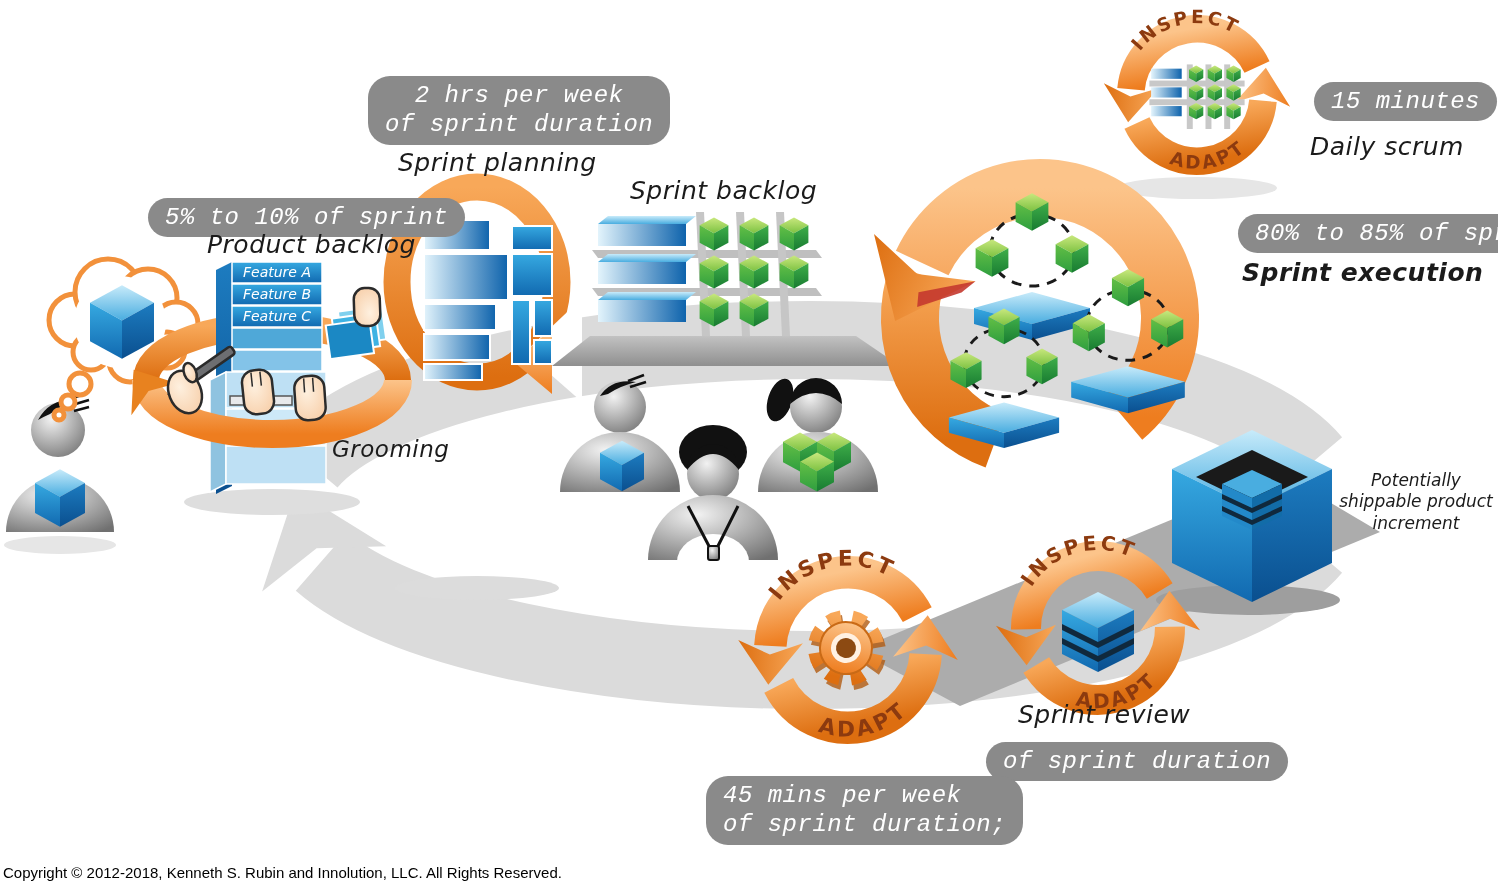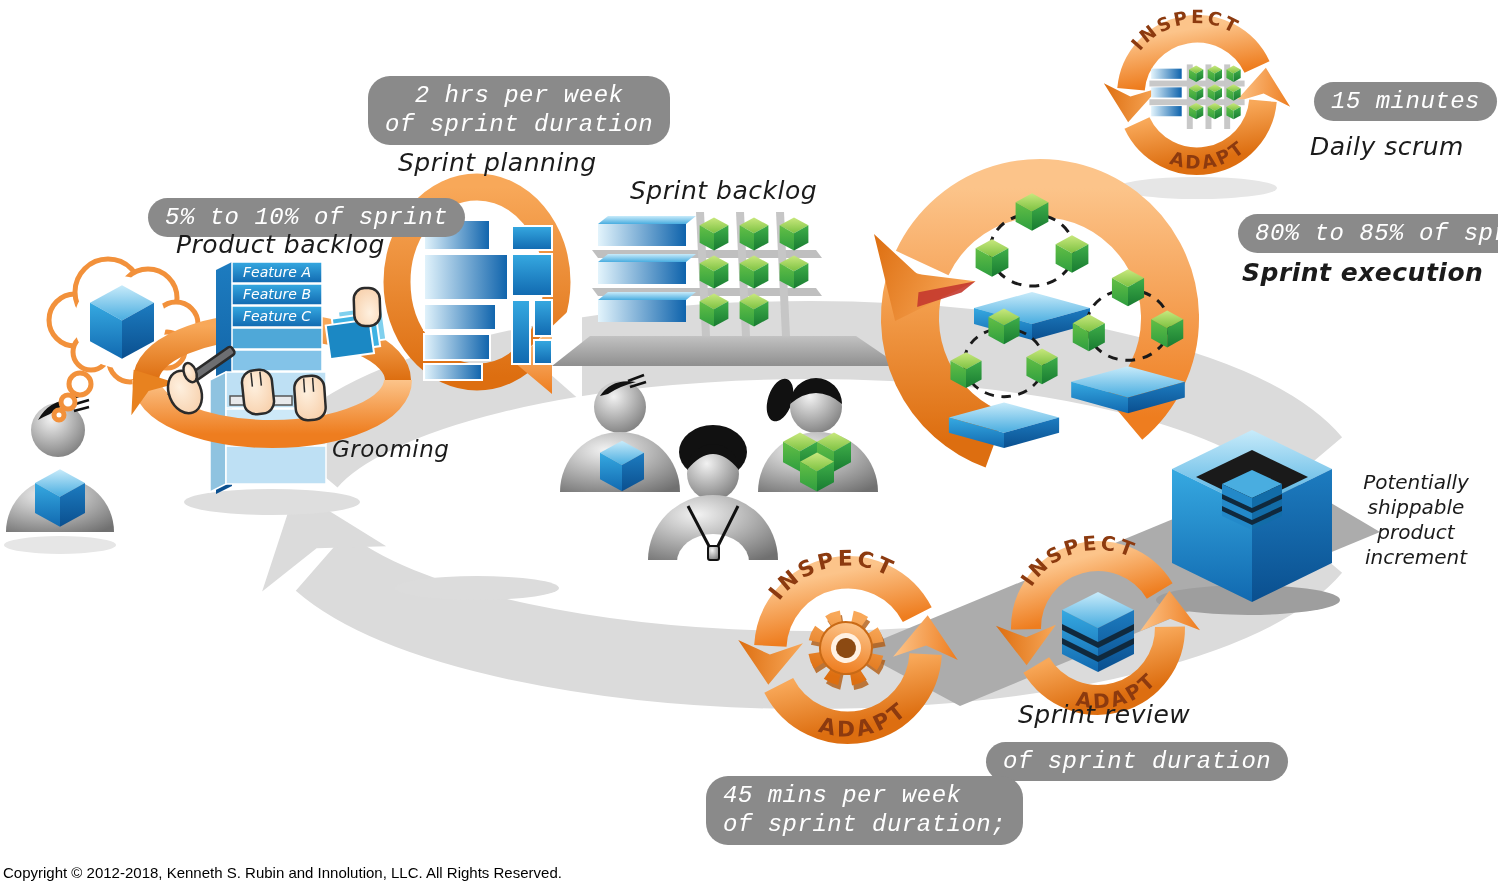--- a/index.html
+++ b/index.html
@@ -7,21 +7,21 @@
           font-family:"DejaVu Sans",sans-serif;}
   .canvas svg{position:absolute;left:0;top:0;}
   svg text{font-family:"DejaVu Sans",sans-serif;}
   .lbl{position:absolute;color:#1b1b1b;font-size:25px;font-style:italic;white-space:nowrap;
        letter-spacing:.5px;}
   .badge{position:absolute;background:#8a8a8a;color:#ffffff;border-radius:22px;
          padding:5px 17px;font-size:24px;font-style:italic;text-align:center;
          line-height:1.22;letter-spacing:.5px;font-family:Liberation Mono, monospace;}
   .badge div{white-space:nowrap;}
   .psi-label{position:absolute;left:1336px;top:470px;width:160px;text-align:center;
-             color:#1b1b1b;font-size:20px;font-style:italic;line-height:1.25;}
+             color:#1b1b1b;font-size:17px;font-style:italic;line-height:1.25;}
   .copyright{position:absolute;left:3px;top:864px;color:#000;font-size:15px;
              font-family:"Liberation Sans",sans-serif;font-style:normal;}
   .ia-text{font-weight:bold;letter-spacing:3px;font-size:20px;fill:#8c3a0f;}
   .feature-text{font-size:14px;font-style:italic;fill:#ffffff;}
 </style>
 </head>
 <body>
 
 <div class="canvas">
 
@@ -393,21 +393,21 @@
     <circle r="30" fill="none" stroke="url(#gOrangeDeep)" stroke-width="16" stroke-dasharray="12.5 11"></circle>
     <circle r="26" fill="url(#gOrange)" stroke="#C96A16" stroke-width="2"></circle>
     <circle r="15" fill="#FFF1E2"></circle>
     <circle r="10" fill="#8C4A12"></circle>
   </g>
 </svg>
 
 <div class="badge" style="left:148px;top:186px;margin-top:12px;">
   <div>5% to 10% of sprint</div>
 </div>
-<div class="lbl" style="left:176px;top:230px;">Product backlog</div>
+<div class="lbl" style="left:207px;top:230px;">Product backlog</div>
 <div class="lbl" style="left:332px;top:422px;font-size:23px;margin-top:14px;">Grooming</div>
 
 <div class="badge" style="left:368px;top:76px;">
   <div>2 hrs per week</div>
   <div>of sprint duration</div>
 </div>
 <div class="lbl" style="left:630px;top:176px;">Sprint backlog</div>
 
 <div class="lbl" style="left:398px;top:148px;">Sprint planning</div>
 

